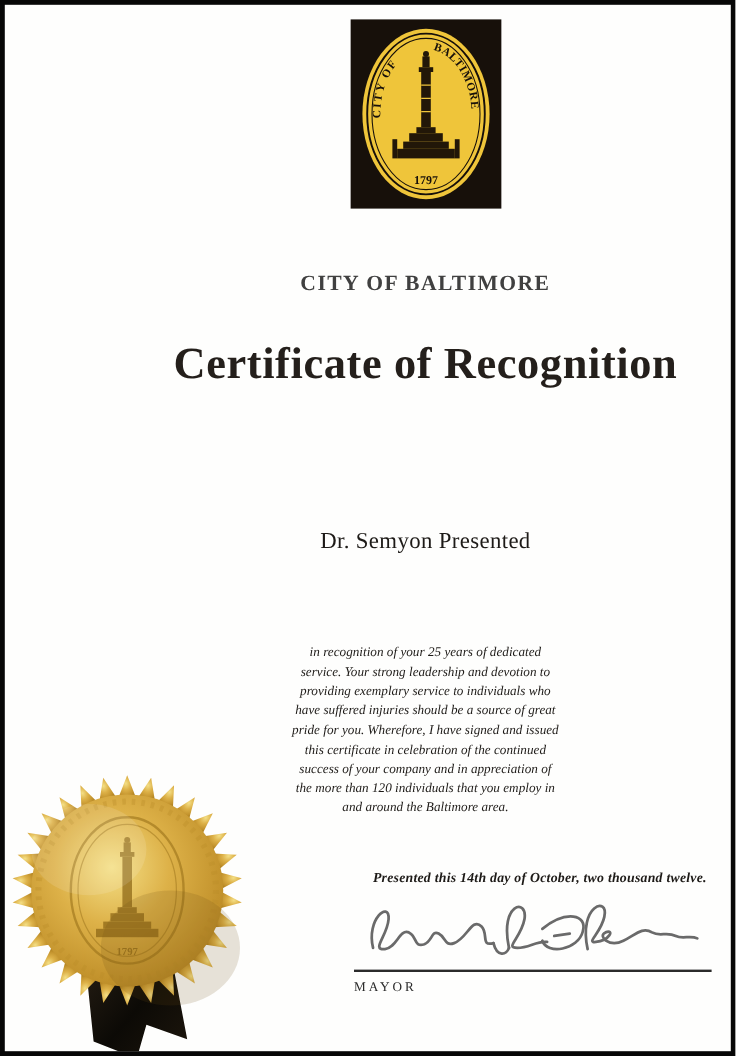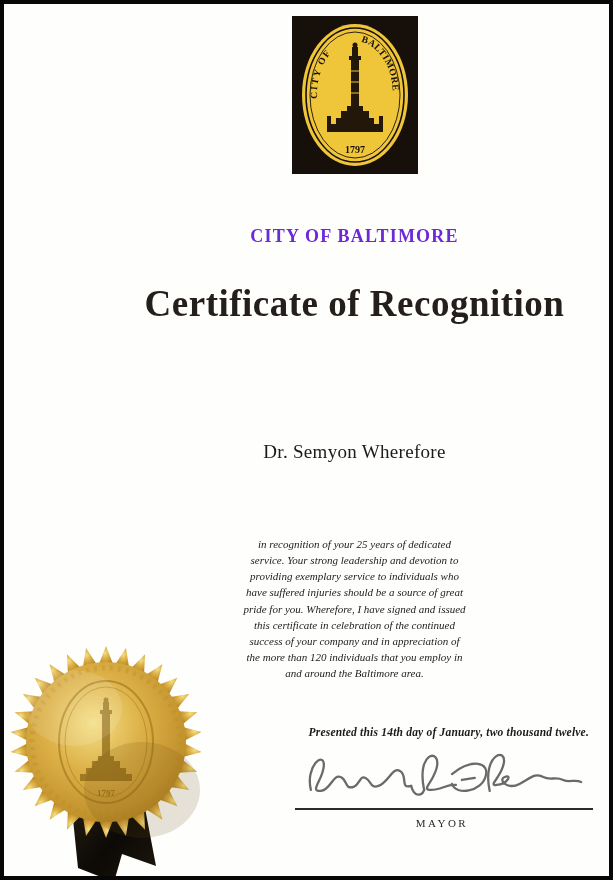--- a/index.html
+++ b/index.html
@@ -14,21 +14,21 @@
     color:#1d1a17;
   }
   .content {
     position:absolute; left:104px; right:8px; top:0; bottom:0;
     text-align:center; z-index:2;
   }
   .top-seal { position:absolute; top:12px; left:50%; transform:translateX(-50%); }
   .city-header {
     position:absolute; top:222px; width:100%;
     font-size:18px; font-weight:bold; letter-spacing:1.2px;
-    color:#6d28d9;
+    color:#404040;
   }
   .cert-title {
     position:absolute; top:278px; width:100%;
     font-size:37px; font-weight:bold; letter-spacing:0.5px;
     color:#241f1b;
     text-align:center;
   }
   .intro {
     position:absolute; top:363px; width:100%;
     font-style:italic; font-size:16px; line-height:1.56;
@@ -43,21 +43,21 @@
     width:430px;
     font-style:italic; font-size:11px; line-height:1.47;
     white-space:pre-line;
     margin-top:48px;
   }
   .presented {
     position:absolute; top:722px; right:12px;
     font-size:11.5px; font-weight:bold; font-style:italic;
     letter-spacing:0.2px;
   }
-  .sig-block { position:absolute; top:742px; right:8px; width:298px; text-align:center; }
+  .sig-block { position:absolute; top:742px; right:8px; width:298px; text-align:left; }
   .signature-svg { display:block; width:298px; height:62px; }
   .sig-line { border-top:2px solid #2b2b2b; width:100%; }
   .sig-title { margin-top:7px; padding-right:4px; font-size:11px; letter-spacing:2.5px; color:#2a2a2a; }
   .foil { position:absolute; left:2px; top:638px; z-index:1; }
 </style>
 </head>
 <body>
 
 <div class="page">
 
@@ -173,33 +173,33 @@
         </g>
         <text x="63" y="137" text-anchor="middle" font-size="10" font-weight="bold" fill="#17100a">1797</text>
       </svg>
     </div>
 
     <div class="city-header">CITY OF BALTIMORE</div>
 
     <h1 class="cert-title">Certificate of Recognition</h1>
 
 
-    <div class="recipient">Dr. Semyon Wherefore</div>
+    <div class="recipient">Dr. Semyon Presented</div>
 
     <div class="body-text">in recognition of your 25 years of dedicated
 service. Your strong leadership and devotion to
 providing exemplary service to individuals who
 have suffered injuries should be a source of great
 pride for you. Wherefore, I have signed and issued
 this certificate in celebration of the continued
 success of your company and in appreciation of
 the more than 120 individuals that you employ in
 and around the Baltimore area.</div>
 
-    <div class="presented">Presented this 14th day of January, two thousand twelve.</div>
+    <div class="presented">Presented this 14th day of October, two thousand twelve.</div>
 
     <div class="sig-block">
       <svg class="signature-svg" viewBox="0 0 300 62">
         <g fill="none" stroke="#6a6a6a" stroke-width="2.3" stroke-linecap="round">
           <path d="M16,44 C10,20 30,4 29,20 C28,34 14,46 26,45 C36,44 38,28 46,31 C53,34 50,44 59,41 C66,38 65,29 71,32 C77,35 76,43 84,40 C95,36 99,18 107,26 C113,32 106,43 117,40"></path>
           <path d="M117,40 C120,52 128,50 130,44"></path>
           <path d="M130,44 C122,6 146,2 143,20 C140,36 126,44 137,44 C147,44 153,38 162,39"></path>
           <path d="M168,34 L181,32"></path>
           <path d="M158,28 C178,12 196,16 192,30 C188,46 162,50 158,38"></path>
           <path d="M196,45 C188,8 214,0 210,18 C207,32 194,40 203,39 C214,38 219,28 211,31 C204,34 214,44 226,38 C236,33 242,26 250,31 C257,35 262,30 270,34 C276,37 282,33 288,36"></path>

